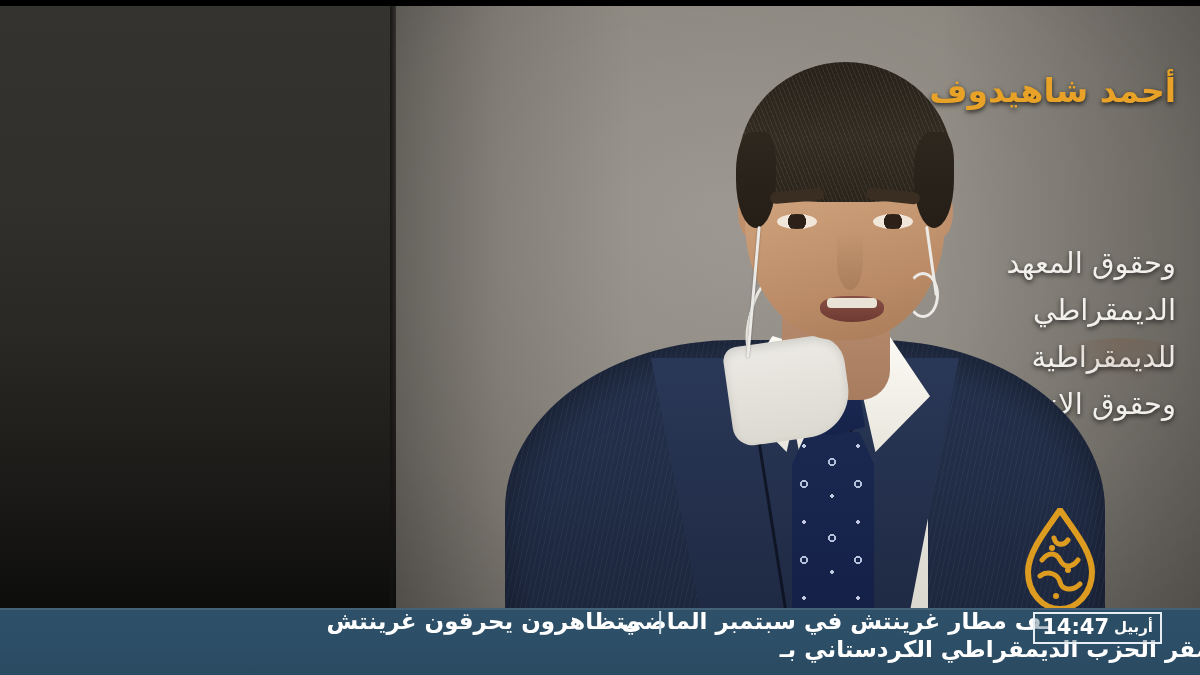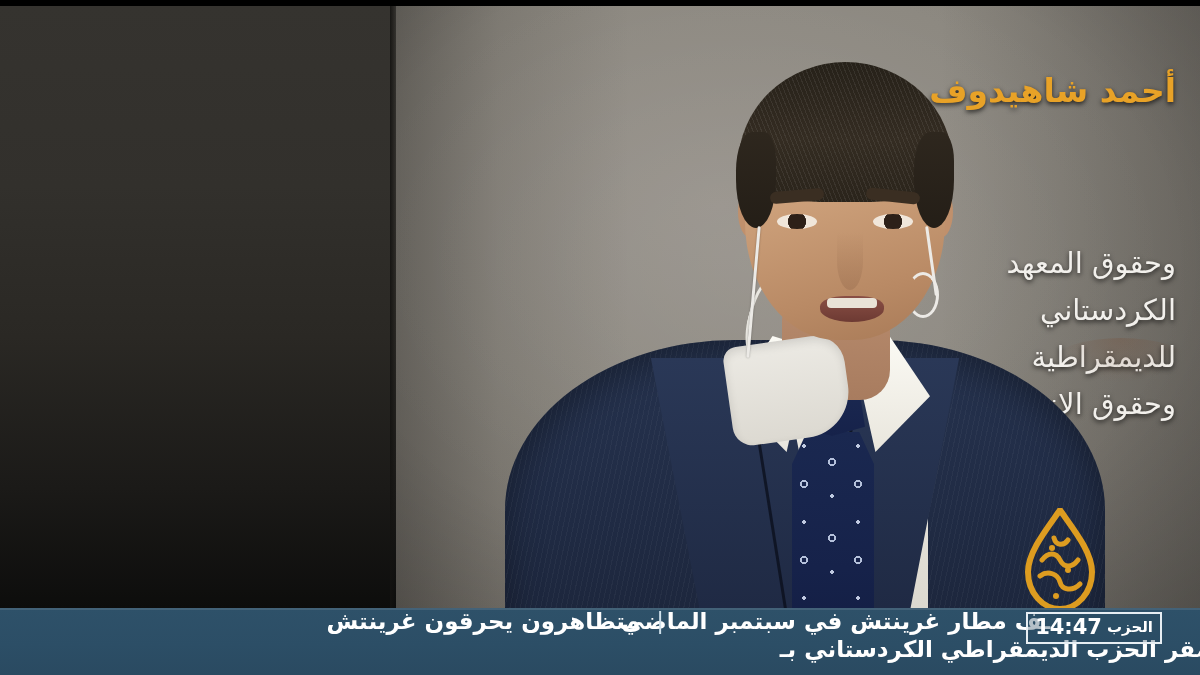--- a/index.html
+++ b/index.html
@@ -333,39 +333,39 @@
     </svg>
   </div>
 
   <div class="lower-third"></div>
   <div class="lt-edge"></div>
 
   <div class="guest-name">أحمد شاهيدوف</div>
 
   <div class="guest-title">
     <div>وحقوق المعهد</div>
-    <div>الكردستاني</div>
+    <div>الديمقراطي</div>
     <div>للديمقراطية</div>
     <div>وحقوق الإنسان</div>
   </div>
 
   <div class="letterbox-top"></div>
 
   <div class="ticker">
     <div class="ticker-topline"></div>
 
     <div class="ticker-line ticker-line-1">
       <span class="ticker-seg t1-a">ـف مطار غرينتش في سبتمبر الماضي</span>
       <span class="ticker-seg t1-sep">|</span>
       <span class="ticker-seg t1-b">متظاهرون يحرقون غرينتش</span>
     </div>
 
     <div class="ticker-line ticker-line-2">
       <span class="ticker-seg t2-a">مقر الحزب الديمقراطي الكردستاني بـ</span>
     </div>
 
     <div class="time-box">
-      <span class="time-gmt">الحزب</span>
+      <span class="time-gmt">أربيل</span>
       <span>14:47</span>
     </div>
   </div>
 
 </div>
 
 </body></html>

